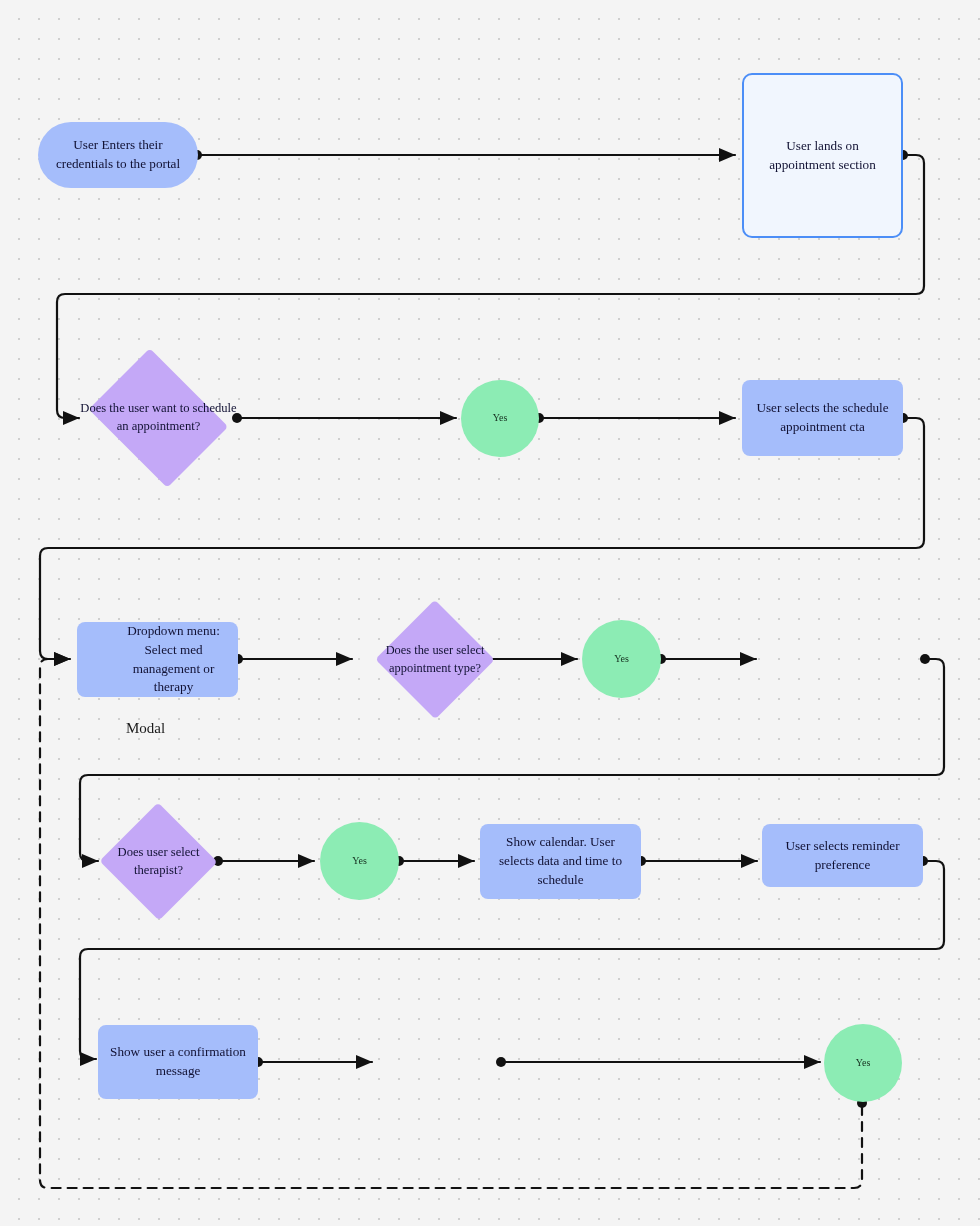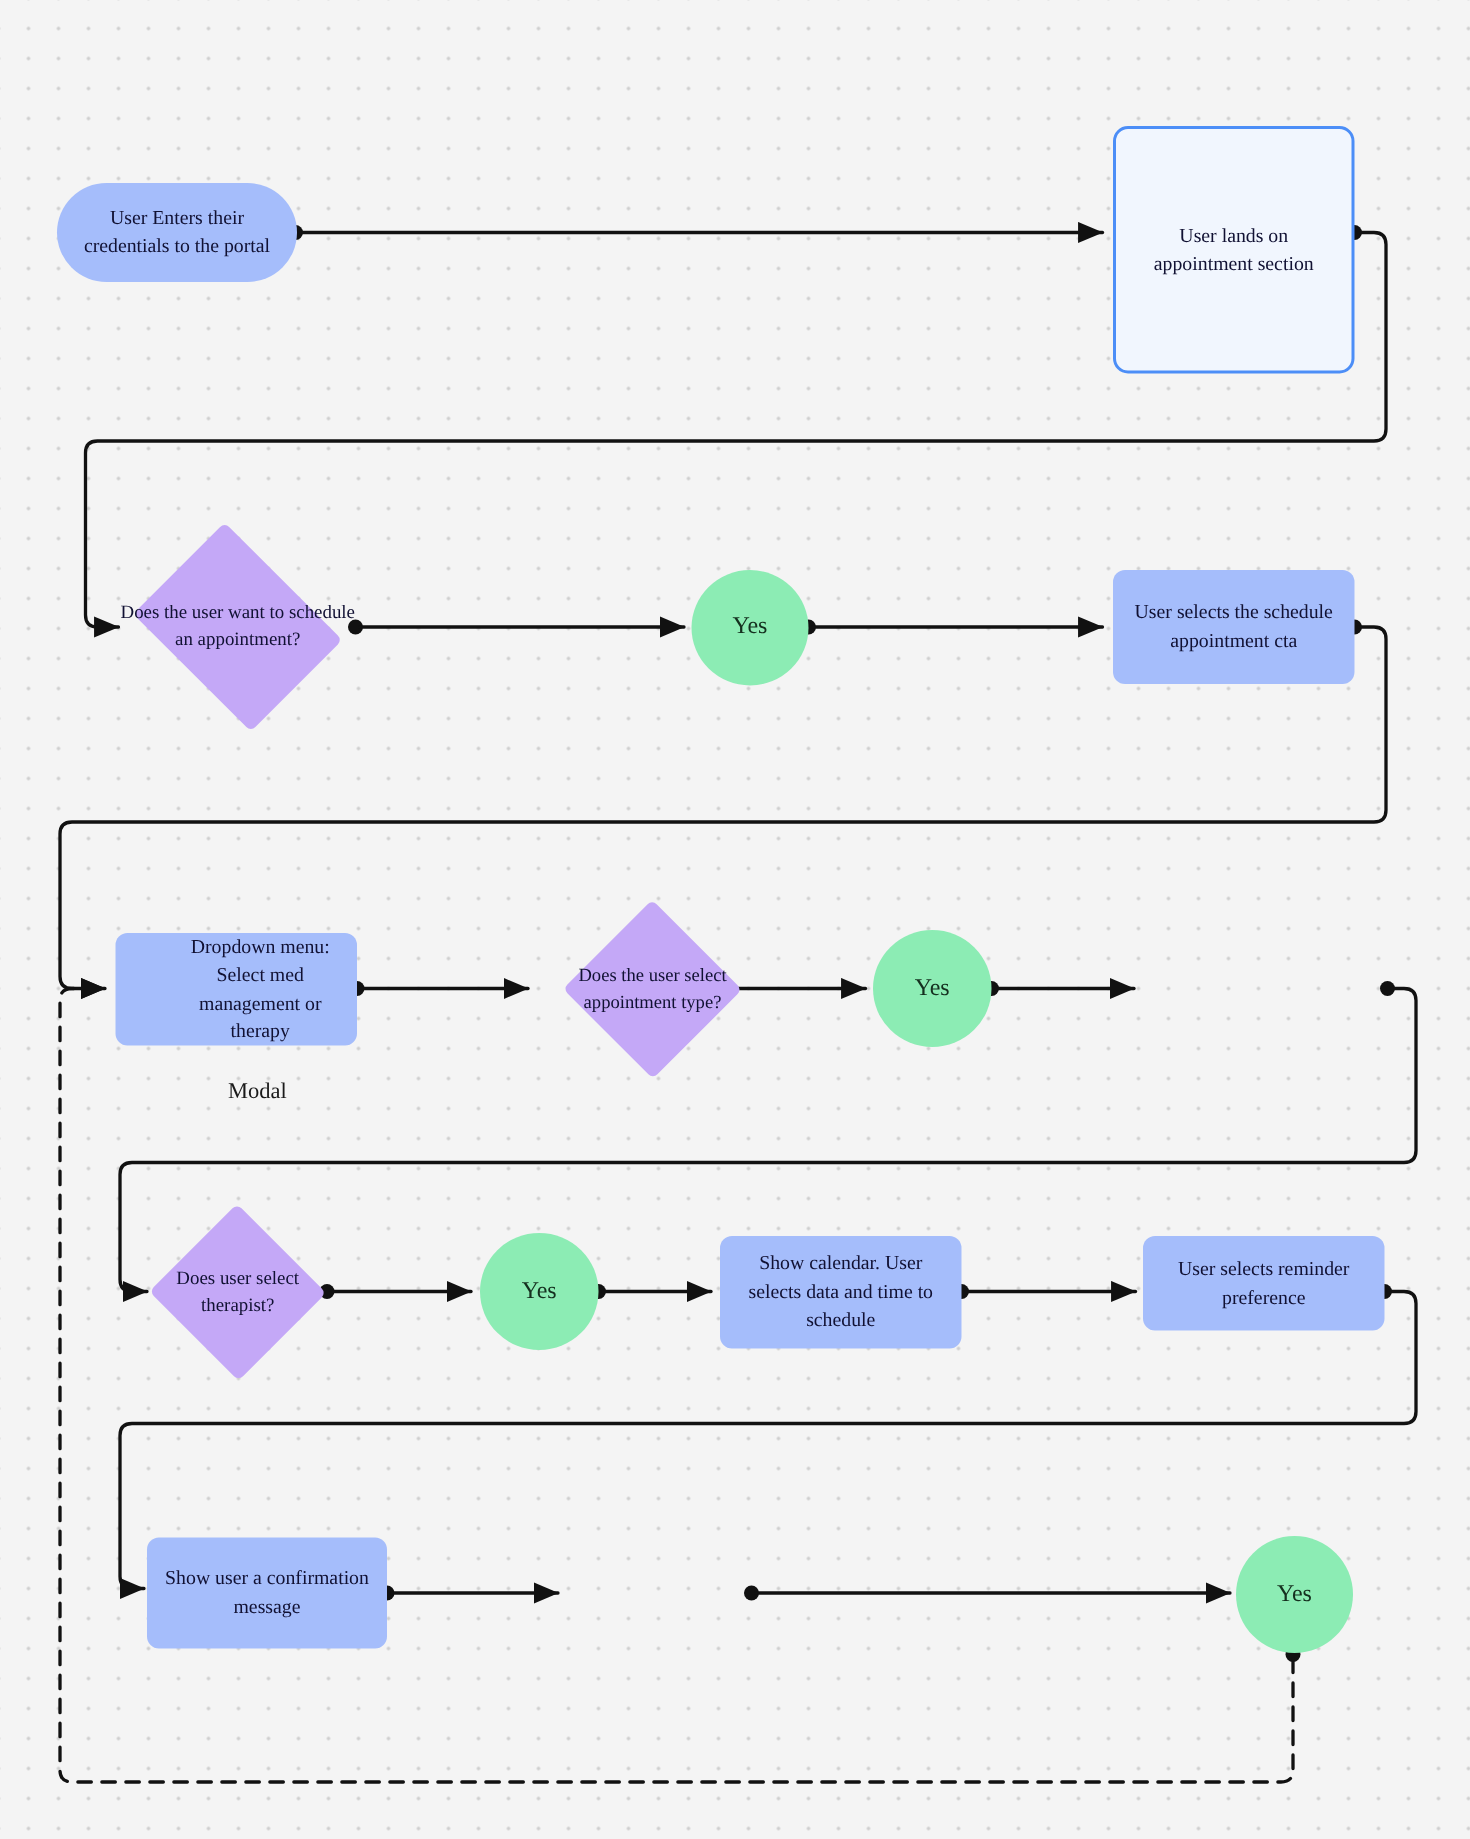--- a/index.html
+++ b/index.html
@@ -69,21 +69,21 @@
     position: relative;
     z-index: 1;
     width: 120%;
     font-size: 12.6px;
     line-height: 1.4;
   }
   .node.decision-sm .diamond-label { font-size: 12.4px; }
   .node.circle {
     background: #8cecb4;
     border-radius: 50%;
-    font-size: 16px;
+    font-size: 10px;
     color: #15301f;
   }
   .free-label {
     position: absolute;
     font-size: 15px;
     color: #1a1a1a;
     z-index: 3;
   }
 </style>
 </head>
@@ -179,42 +179,42 @@
         <path d="M862,1106 L862,1180 Q862,1188 854,1188 L48,1188 Q40,1188 40,1180 L40,667 Q40,659 48,659 L70,659" stroke-dasharray="9 7" marker-end="url(#arrow)"></path>
       </g>
 
     </g>
   </svg>
 
   <div class="node terminal" style="left:38px; top:122px; width:160px; height:66px;">
     <span>User Enters their credentials to the portal</span>
   </div>
 
-  <div class="node page" style="left:742px; top:84px; width:161px; height:165px;">
+  <div class="node page" style="left:742px; top:73px; width:161px; height:165px;">
     <span>User lands on appointment section</span>
   </div>
 
   <div class="node decision-wrap" style="left:80px; top:357px; width:157px; height:122px;">
     <span class="diamond-shape"></span>
     <span class="diamond-label">Does the user want to schedule an appointment?</span>
   </div>
 
   <div class="node circle" style="left:461px; top:380px; width:78px; height:77px;">
     <span>Yes</span>
   </div>
 
   <div class="node process" style="left:742px; top:380px; width:161px; height:76px;">
     <span>User selects the schedule appointment cta</span>
   </div>
 
   <div class="node process" style="left:77px; top:622px; width:161px; height:75px;padding-left:40px;">
     <span>Dropdown menu: Select med management or therapy</span>
   </div>
 
-  <div class="free-label" style="left:152px; top:720px;">Modal</div>
+  <div class="free-label" style="left:126px; top:720px;">Modal</div>
 
   <div class="node decision-wrap decision-sm" style="left:375px; top:600px; width:120px; height:119px;">
     <span class="diamond-shape"></span>
     <span class="diamond-label">Does the user select appointment type?</span>
   </div>
 
   <div class="node circle" style="left:582px; top:620px; width:79px; height:78px;">
     <span>Yes</span>
   </div>
 

